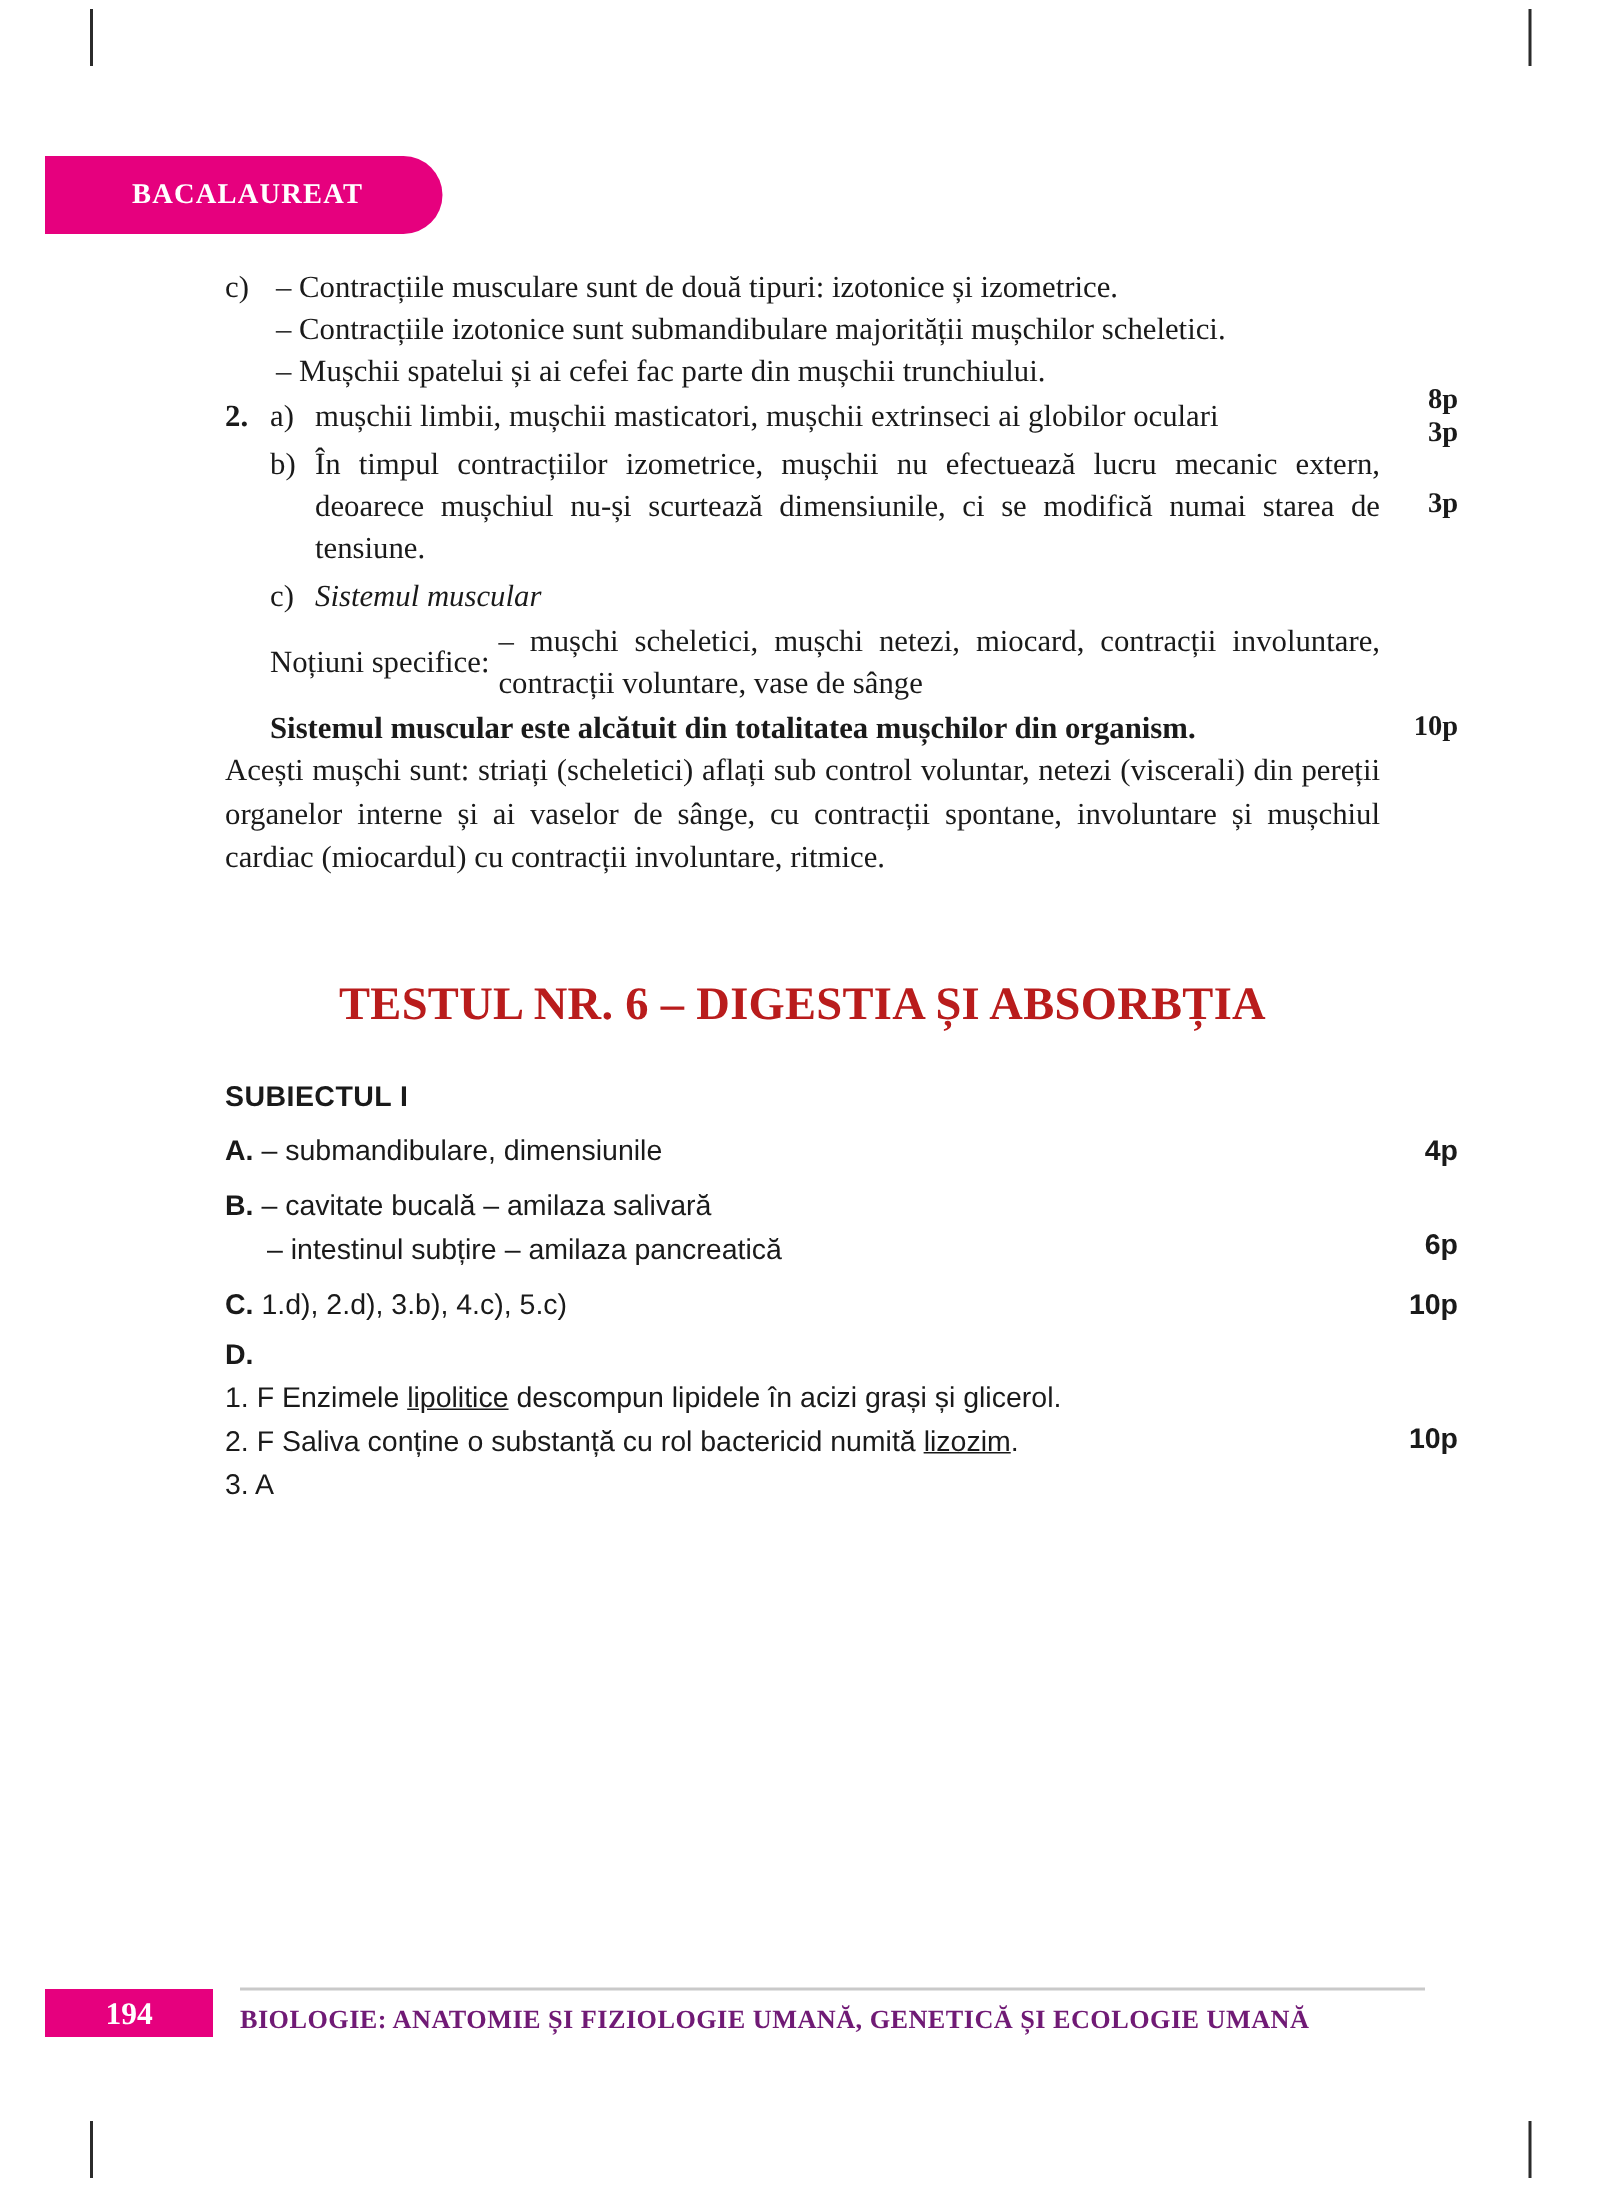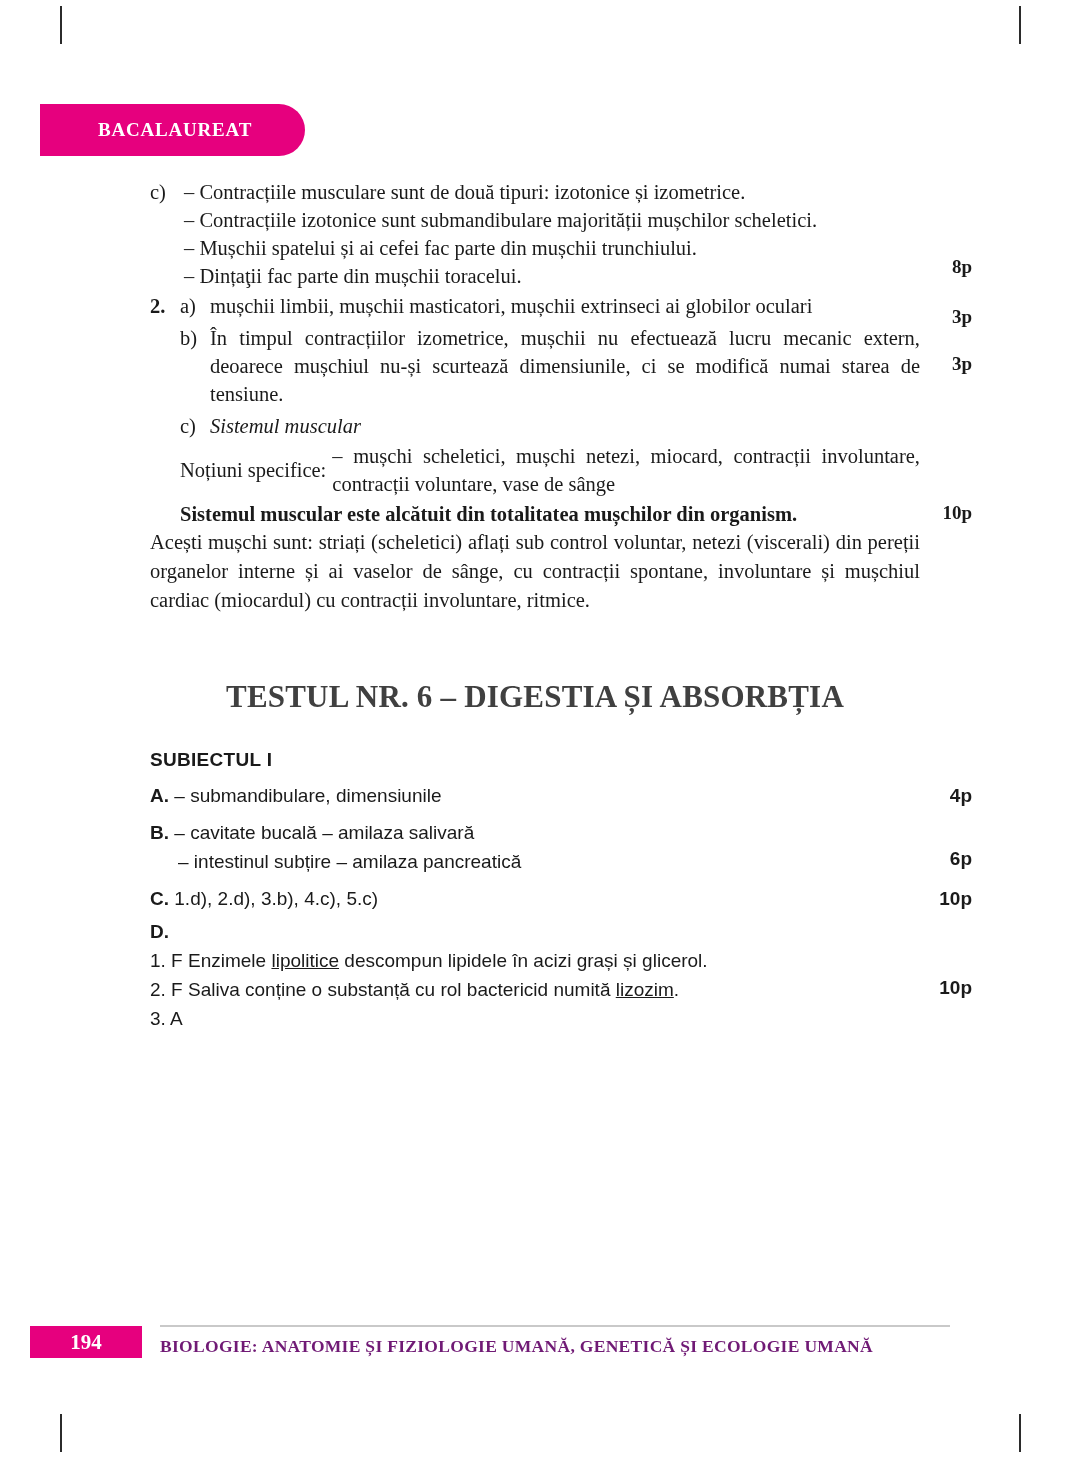--- a/index.html
+++ b/index.html
@@ -22,21 +22,21 @@
     background: #2b2b2b;
   }
   .cm-tl-v { left: 60px; top: 6px; width: 1.5px; height: 38px; }
   .cm-tr-v { left: 1019px; top: 6px; width: 1.5px; height: 38px; }
   .cm-bl-v { left: 60px; top: 1414px; width: 1.5px; height: 38px; }
   .cm-br-v { left: 1019px; top: 1414px; width: 1.5px; height: 38px; }
 
   
   .header-tab {
     position: absolute;
-    left: 40px;
+    left: 30px;
     top: 104px;
     width: 265px;
     height: 52px;
     background: #e6007e;
     border-radius: 0 26px 26px 0;
     display: flex;
     align-items: center;
     padding-left: 58px;
     box-sizing: border-box;
   }
@@ -113,21 +113,21 @@
   .para-just {
     font-size: 20.5px;
     line-height: 29px;
     text-align: justify;
     text-align-last: left;
   }
 
   
   .test-title {
     text-align: center;
-    color: #404040;
+    color: #b91c1c;
     font-weight: bold;
     font-size: 31px;
     letter-spacing: 0.2px;
     margin-top: 64px;
     margin-bottom: 34px;
   }
 
   .subiect {
     font-weight: bold;
     font-size: 21px;
@@ -201,21 +201,20 @@
 <div class="content">
 
   <div class="block">
     <div class="pts" style="top:78px;">8p</div>
     <div class="row">
       <div class="marker">c)</div>
       <div class="body-col">
         <div class="just" style="text-align-last:left;">– Contracțiile musculare sunt de două tipuri: izotonice și izometrice.</div>
         <div class="just">– Contracțiile izotonice sunt submandibulare majorității mușchilor scheletici.</div>
         <div class="nojust">– Mușchii spatelui și ai cefei fac parte din mușchii trunchiului.</div>
-        <div class="nojust">– Dințaţii fac parte din mușchii toracelui.</div>
       </div>
     </div>
   </div>
 
   <div class="block" style="margin-top:2px;">
     <div class="pts" style="top:14px;">3p</div>
     <div class="row">
       <div class="marker-num">2.</div>
       <div class="marker" style="width:30px;">a)</div>
       <div class="body-col nojust">mușchii limbii, mușchii masticatori, mușchii extrinseci ai globilor oculari</div>

